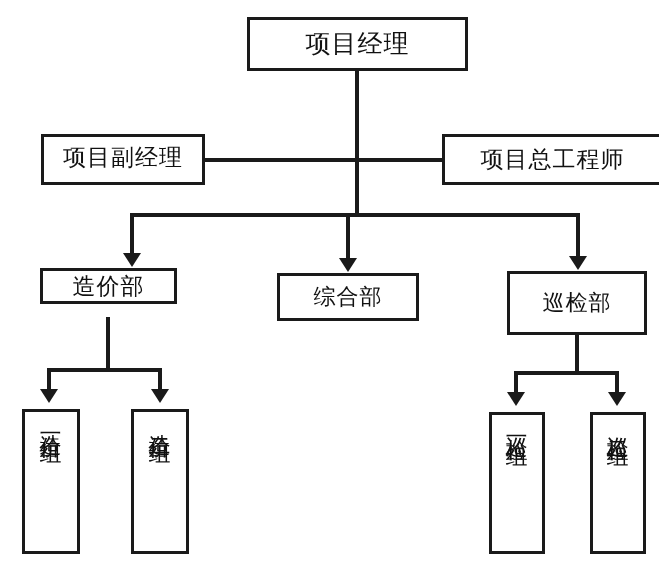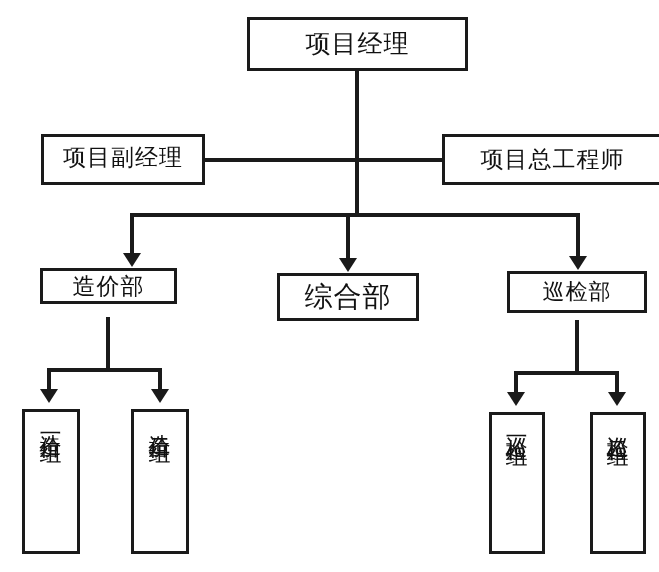--- a/index.html
+++ b/index.html
@@ -49,23 +49,23 @@
   }
   #node-chief-engineer .node-label { font-size: 23px; }
   
   #node-cost-dept {
     left: 40px; top: 268px; width: 137px; height: 36px;
   }
   #node-cost-dept .node-label { font-size: 23px; }
   #node-general-dept {
     left: 277px; top: 273px; width: 142px; height: 48px;
   }
-  #node-general-dept .node-label { font-size: 28px; }
+  #node-general-dept .node-label { font-size: 22px; }
   #node-inspection-dept {
-    left: 507px; top: 271px; width: 140px; height: 42px;
+    left: 507px; top: 271px; width: 140px; height: 64px;
   }
   #node-inspection-dept .node-label { font-size: 22px; }
   
   .node-vertical {
     padding-top: 4px;
     align-items: flex-start;
   }
   .node-vertical .node-label {
     writing-mode: vertical-rl;
     text-orientation: upright;

